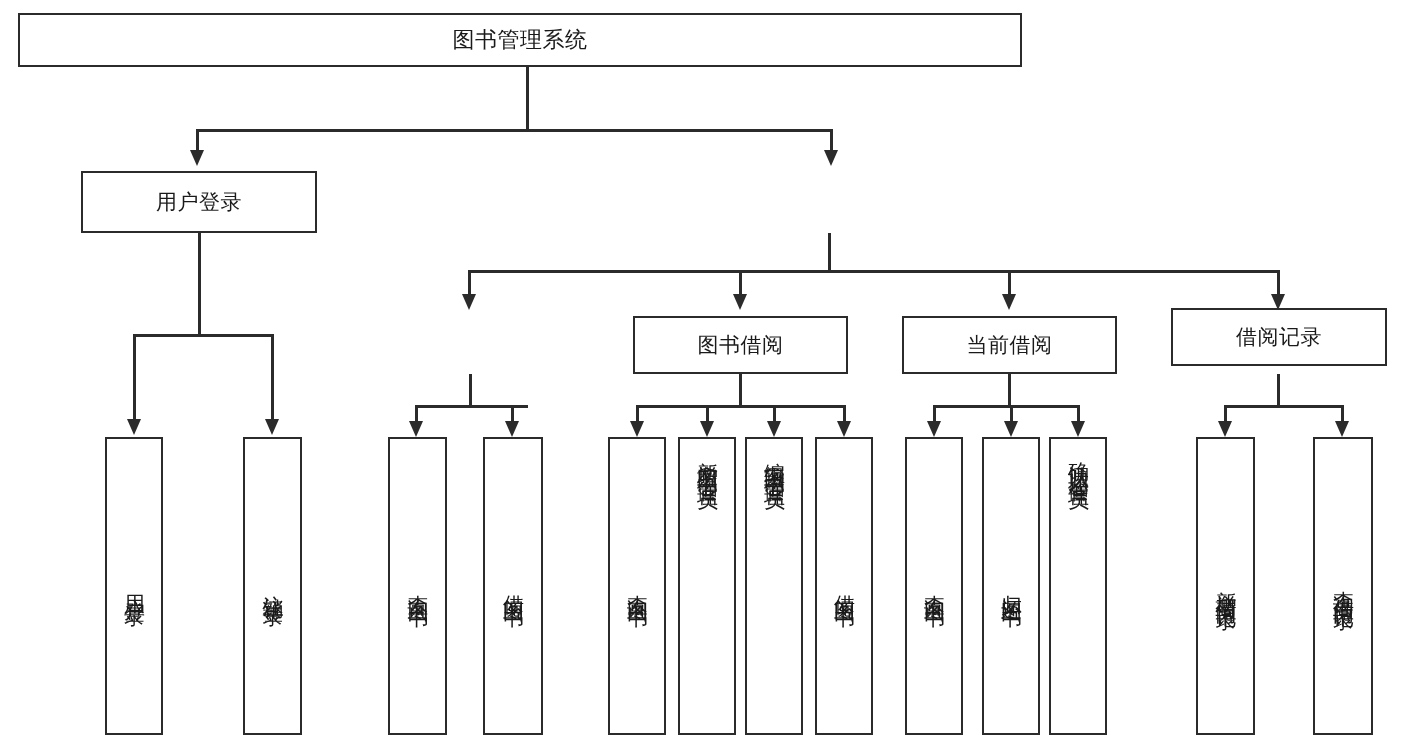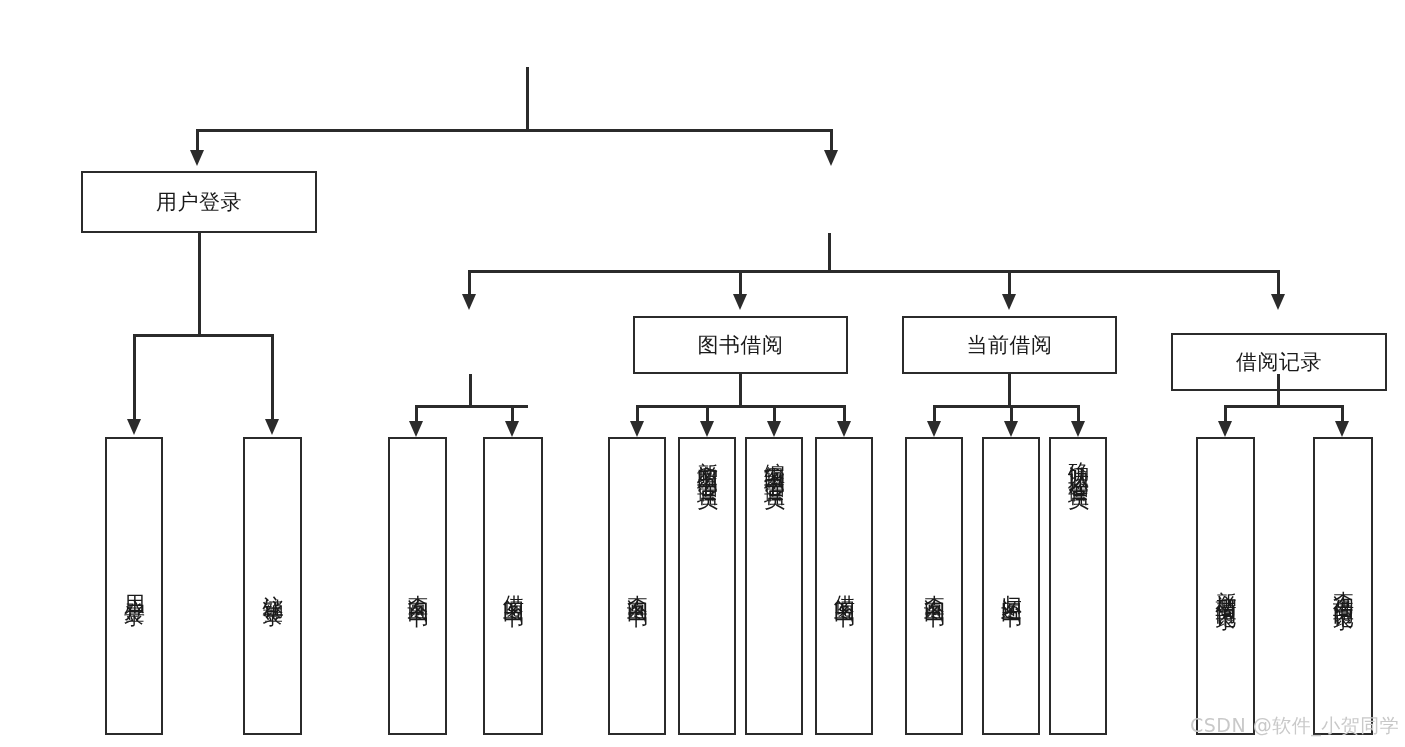--- a/index.html
+++ b/index.html
@@ -72,20 +72,23 @@
     letter-spacing: 0.5px;
     white-space: nowrap;
     pointer-events: none;
   }
 </style>
 </head>
 <body>
 
 <div id="canvas">
 
+  <div class="node root" style="left:18px; top:13px; width:1004px; height:54px;">
+    <span class="lbl">图书管理系统</span>
+  </div>
 
   <div class="conn vline" style="left:526px; top:67px; height:63px;"></div>
 
   <div class="conn hline" style="left:196px; top:129px; width:636px;"></div>
 
   <div class="conn vline" style="left:196px; top:129px; height:22px;"></div>
   <div class="arrow" style="left:190px; top:150px;"></div>
   <div class="conn vline" style="left:830px; top:129px; height:22px;"></div>
   <div class="arrow" style="left:824px; top:150px;"></div>
 
@@ -111,21 +114,21 @@
   <div class="arrow" style="left:1002px; top:294px;"></div>
   <div class="conn vline" style="left:1277px; top:270px; height:25px;"></div>
   <div class="arrow" style="left:1271px; top:294px;"></div>
 
   <div class="node" style="left:633px; top:316px; width:215px; height:58px;">
     <span class="lbl">图书借阅</span>
   </div>
   <div class="node" style="left:902px; top:316px; width:215px; height:58px;">
     <span class="lbl">当前借阅</span>
   </div>
-  <div class="node" style="left:1171px; top:333px; width:216px; height:58px;">
+  <div class="node" style="left:1171px; top:308px; width:216px; height:58px;">
     <span class="lbl">借阅记录</span>
   </div>
 
   <div class="conn vline" style="left:469px; top:374px; height:33px;"></div>
   <div class="conn hline" style="left:415px; top:405px; width:113px;"></div>
   <div class="conn vline" style="left:415px; top:405px; height:17px;"></div>
   <div class="arrow" style="left:409px; top:421px;"></div>
   <div class="conn vline" style="left:511px; top:405px; height:17px;"></div>
   <div class="arrow" style="left:505px; top:421px;"></div>
 
@@ -193,15 +196,14 @@
     <span class="lbl">确认归还（管理员）</span>
   </div>
 
   <div class="node leaf mid" style="left:1196px; top:437px; width:59px; height:298px;">
     <span class="lbl">新增借阅记录</span>
   </div>
   <div class="node leaf mid" style="left:1313px; top:437px; width:60px; height:298px;">
     <span class="lbl">查询借阅记录</span>
   </div>
 
-  <div class="watermark" style="left:1190px; top:713px;">CSDN @软件_小贺同学</div>
 
 </div>
 
 </body></html>

